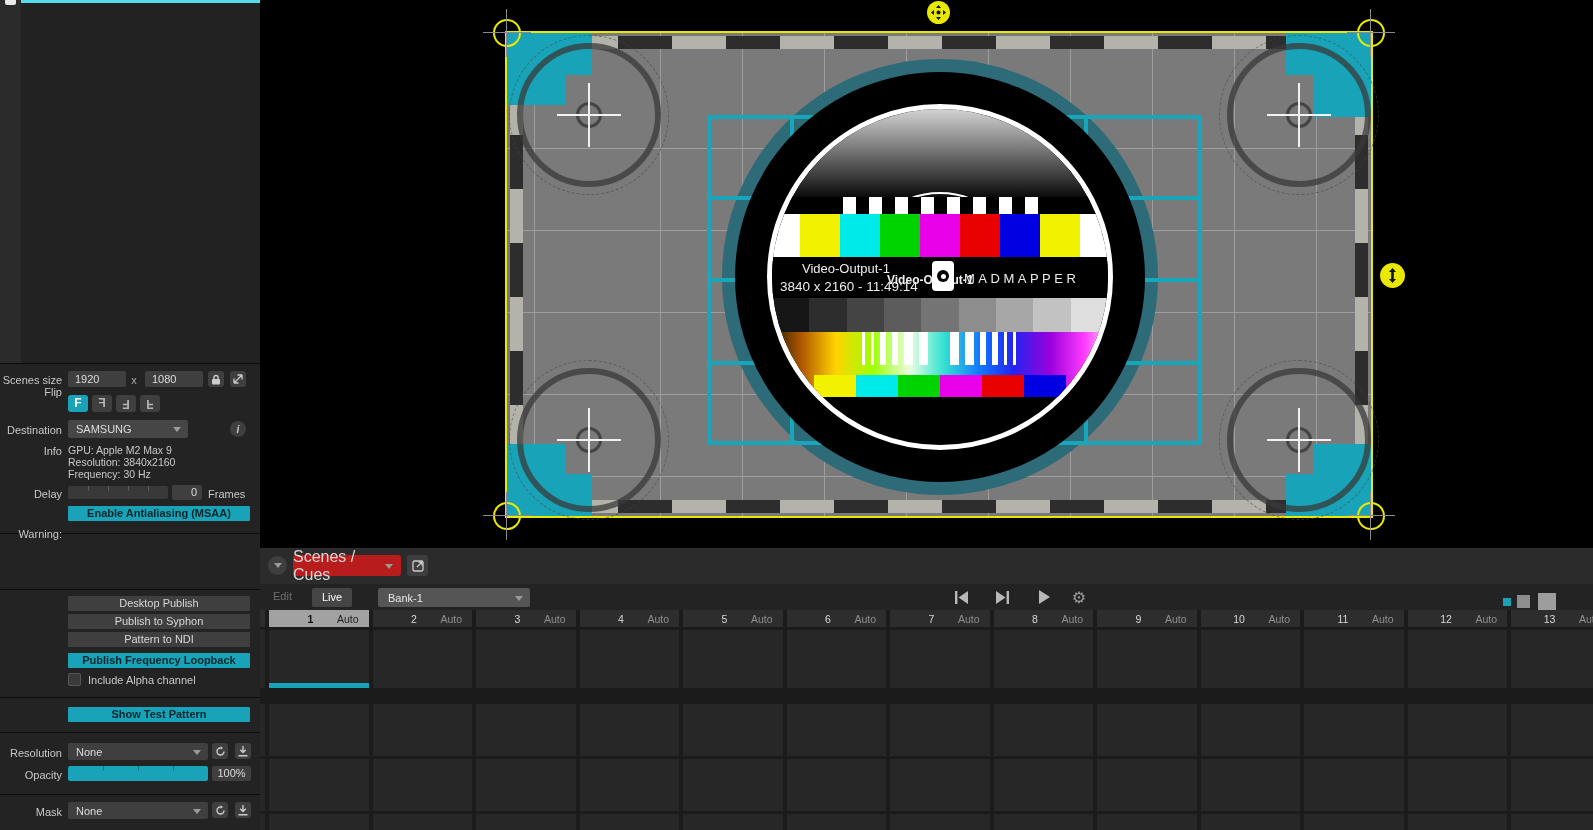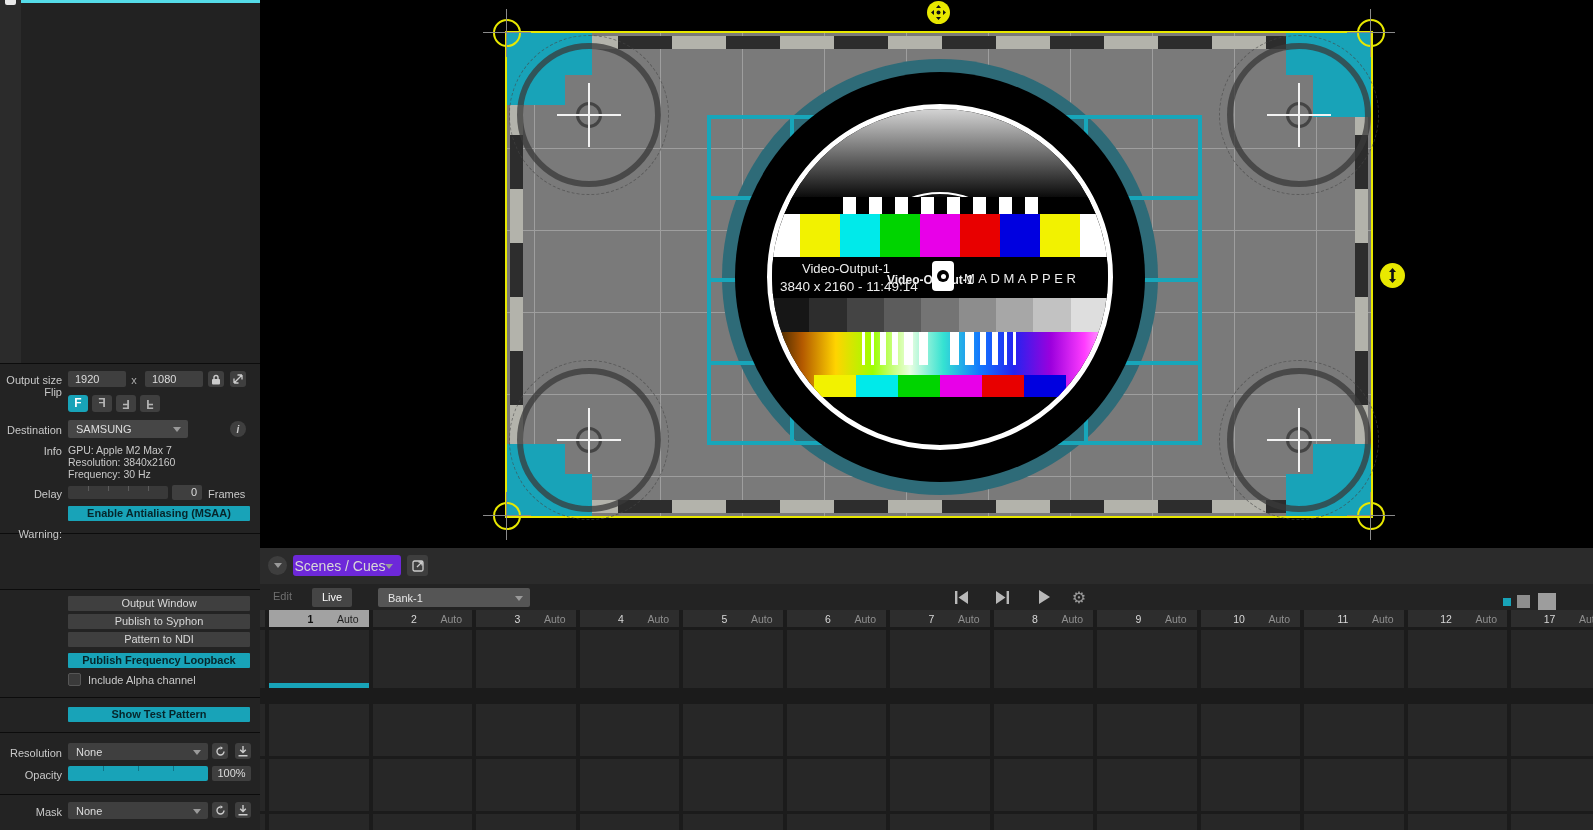--- a/index.html
+++ b/index.html
@@ -72,21 +72,21 @@
   .cornercircle{position:absolute;width:28px;height:28px;border:2px solid var(--sel-yellow);border-radius:50%;background:transparent;z-index:6}
   .cornercircle .ch{position:absolute;left:-12px;top:11px;width:48px;height:1px;background:#8a8a8a}
   .cornercircle .cv{position:absolute;top:-12px;left:11px;height:48px;width:1px;background:#8a8a8a}
   .handle{position:absolute;background:var(--sel-yellow);border-radius:50%;display:flex;align-items:center;justify-content:center;z-index:7}
 
   
   #bottom{position:absolute;left:260px;top:546px;width:1333px;height:284px;background:#1b1b1b;border-top:2px solid #000}
   #rowA{position:absolute;left:0;top:0;width:100%;height:36px;background:#2b2b2b}
   #rowB{position:absolute;left:0;top:36px;width:100%;height:26px;background:#232323}
   #disc-btn{position:absolute;left:8px;top:8px;width:19px;height:19px;border-radius:50%;background:#3e3e3e;display:flex;align-items:center;justify-content:center}
-  #panel-select{position:absolute;left:33px;top:7px;width:108px;height:21px;background:#6d28d9;border-radius:3px;color:#d8d8d8;font-size:14px;display:flex;align-items:center;justify-content:center}
+  #panel-select{position:absolute;left:33px;top:7px;width:108px;height:21px;background:#b91c1c;border-radius:3px;color:#d8d8d8;font-size:16px;display:flex;align-items:center;justify-content:center}
   #panel-select .caret{right:8px}
   #popout{position:absolute;left:147px;top:7px;width:21px;height:21px;background:#3e3e3e;border-radius:3px;display:flex;align-items:center;justify-content:center}
   #edit-label{position:absolute;left:13px;top:6px;font-size:11px;color:#6f6f6f}
   #live-btn{position:absolute;left:52px;top:4px;width:40px;height:19px;background:#454545;border-radius:2px;color:#fff;font-size:11px;text-align:center;line-height:19px}
   #bank-select{position:absolute;left:118px;top:4px;width:152px;height:19px;background:#555;border-radius:2px;color:#e8e8e8;font-size:11px;display:flex;align-items:center;padding-left:10px}
   .transport{position:absolute;top:4px;width:18px;height:18px;display:flex;align-items:center;justify-content:center}
   .vsq{position:absolute}
   #cue-header-row,.cue-row{position:absolute;left:0;display:flex;gap:4px}
   #cue-header-row{top:62px;height:17px}
   .cue-header{width:99.5px;height:17px;background:#2d2d2d;flex:none;display:flex;align-items:center;font-size:10.5px}
@@ -104,21 +104,21 @@
 </head>
 <body>
 
 <div id="sidebar">
   <div id="side-strip">
     <div id="win-icon"></div>
   </div>
   <div id="top-panel"></div>
   <div class="hdiv" style="top:363px"></div>
 
-  <div class="slabel" style="top:374px">Output size</div>
+  <div class="slabel" style="top:374px">Scenes size</div>
   <div class="sinput" style="left:68px;top:371px;width:58px">1920</div>
   <div class="slabel" style="left:126px;width:16px;text-align:center;top:374px;color:#aaa">x</div>
   <div class="sinput" style="left:145px;top:371px;width:58px">1080</div>
   <div class="iconbtn" style="left:208px;top:371px">
     <span>
         <svg width="10" height="11" viewBox="0 0 10 11">
           <rect x="1" y="5" width="8" height="5.5" rx="1" fill="#ccc"></rect>
           <path d="M3 5V3.5a2 2 0 0 1 4 0V5" fill="none" stroke="#ccc" stroke-width="1.4"></path>
         </svg>
       </span>
@@ -140,21 +140,21 @@
   <div class="slabel" style="top:424px">Destination</div>
   <div class="select" style="left:68px;top:420px;width:120px;height:18px">
     <span>SAMSUNG</span>
     <span class="caret"></span>
   </div>
   <div class="iconbtn" style="left:230px;top:421px;border-radius:50%">
     <span style="font-size:10px;color:#ccc;font-weight:bold;font-style:italic">i</span>
   </div>
 
   <div class="slabel" style="top:445px">Info</div>
-  <div class="infotext" style="top:445px">GPU: Apple M2 Max 7</div>
+  <div class="infotext" style="top:445px">GPU: Apple M2 Max 9</div>
   <div class="infotext" style="top:457px">Resolution: 3840x2160</div>
   <div class="infotext" style="top:469px">Frequency: 30 Hz</div>
 
   <div class="slabel" style="top:488px">Delay</div>
   <div class="ticktrack" style="left:68px;top:486px;width:100px;height:13px">
     <i style="left:20%"></i>
       <i style="left:40%"></i>
       <i style="left:60%"></i>
       <i style="left:80%"></i>
   </div>
@@ -162,21 +162,21 @@
   <div class="slabel" style="left:208px;width:44px;text-align:left;top:488px">Frames</div>
 
   <div class="sbtn cyan" style="top:506px">Enable Antialiasing (MSAA)</div>
 
   <div class="hdiv" style="top:533px"></div>
 
   <div class="slabel" style="top:528px">Warning:</div>
 
   <div class="hdiv" style="top:589px"></div>
 
-  <div class="sbtn" style="top:596px">Output Window</div>
+  <div class="sbtn" style="top:596px">Desktop Publish</div>
   <div class="sbtn" style="top:614px">Publish to Syphon</div>
   <div class="sbtn" style="top:632px">Pattern to NDI</div>
   <div class="sbtn cyan" style="top:653px">Publish Frequency Loopback</div>
 
   <div class="chk" style="left:68px;top:673px"></div>
   <div class="infotext" style="left:88px;top:675px;font-size:11px">Include Alpha channel</div>
 
   <div class="hdiv" style="top:697px"></div>
 
   <div class="sbtn cyan" style="top:707px">Show Test Pattern</div>
@@ -498,21 +498,21 @@
       </div>
       <div class="cue-header">
         <span class="cue-num">11</span>
         <span class="cue-mode">Auto</span>
       </div>
       <div class="cue-header">
         <span class="cue-num">12</span>
         <span class="cue-mode">Auto</span>
       </div>
       <div class="cue-header">
-        <span class="cue-num">17</span>
+        <span class="cue-num">13</span>
         <span class="cue-mode">Auto</span>
       </div>
     </div>
   <div class="cue-row" style="top:82px;height:58px">
       <div class="cue-cell sliver"></div>
       <div class="cue-cell cell-current"></div>
       <div class="cue-cell"></div>
       <div class="cue-cell"></div>
       <div class="cue-cell"></div>
       <div class="cue-cell"></div>

